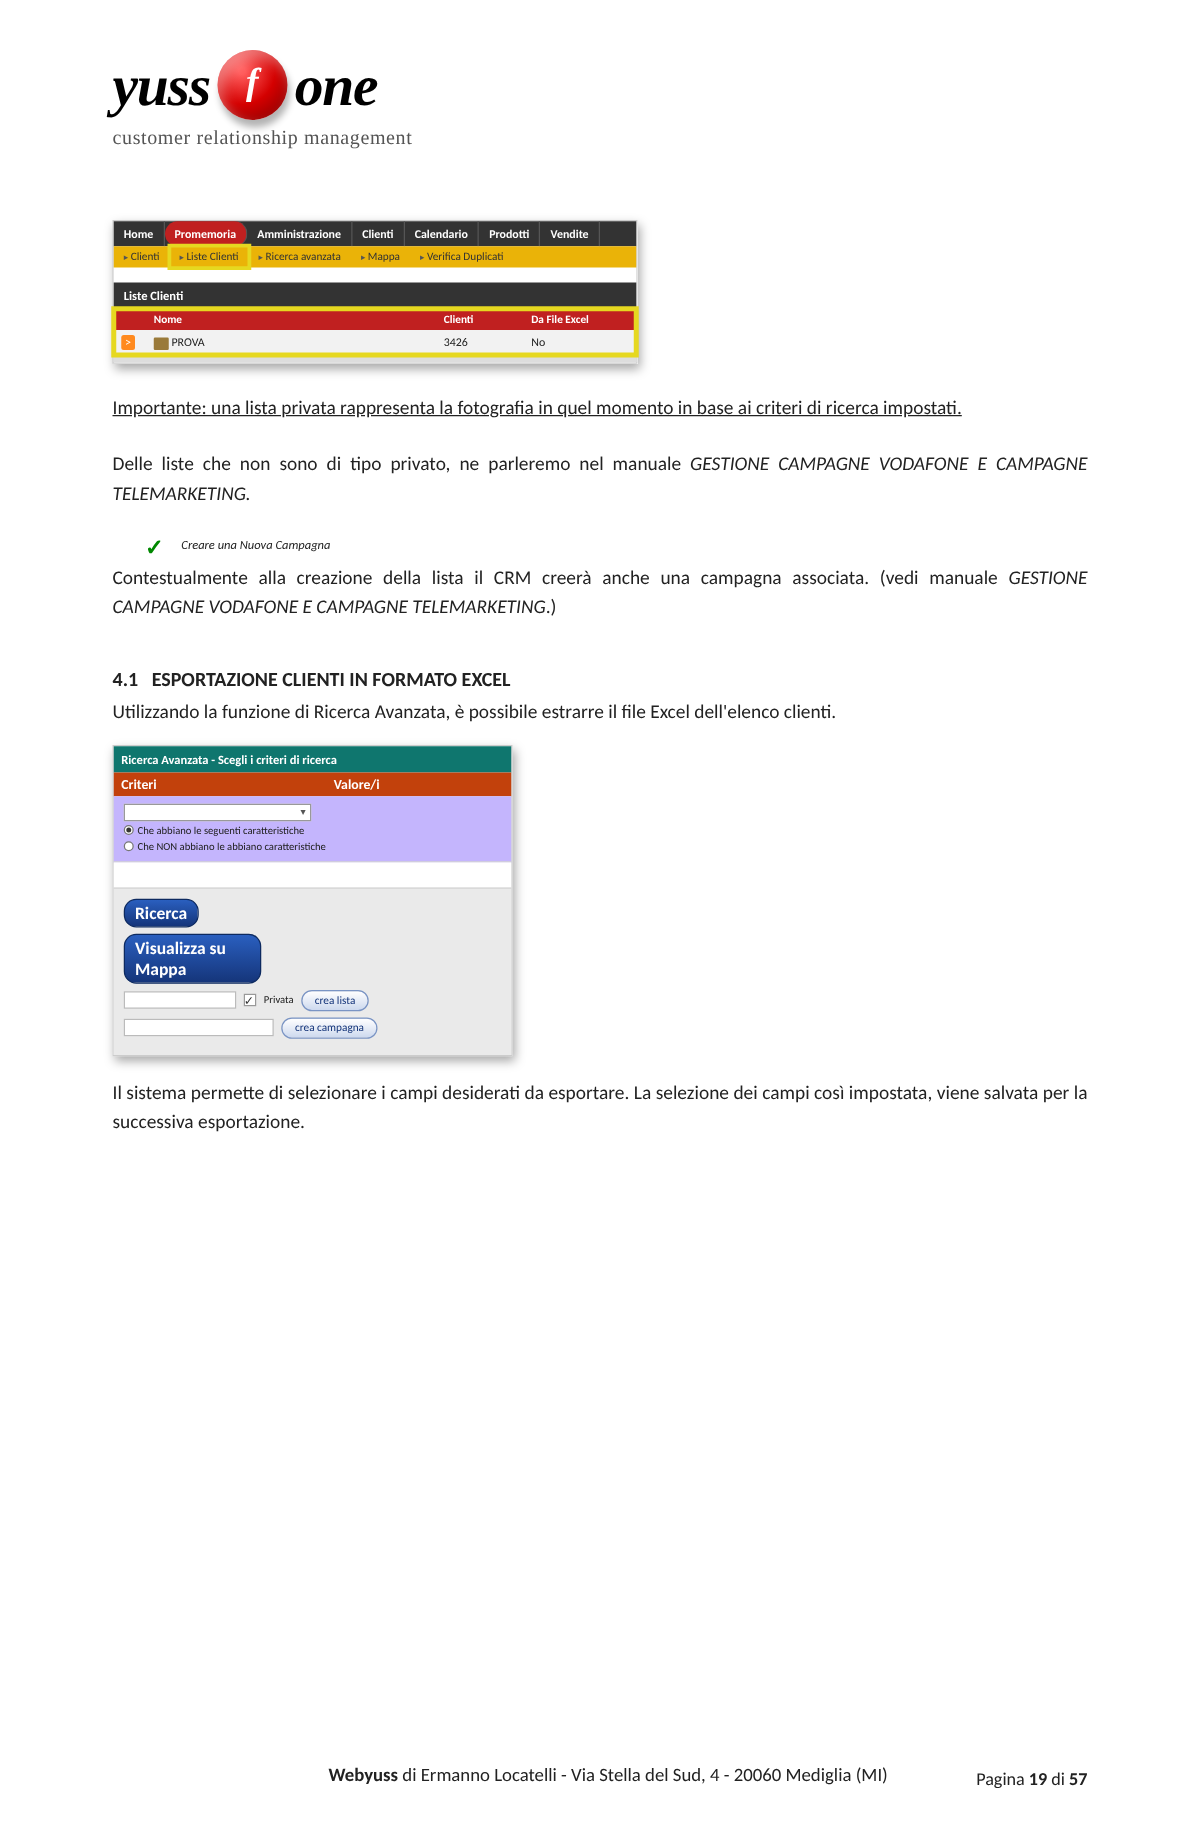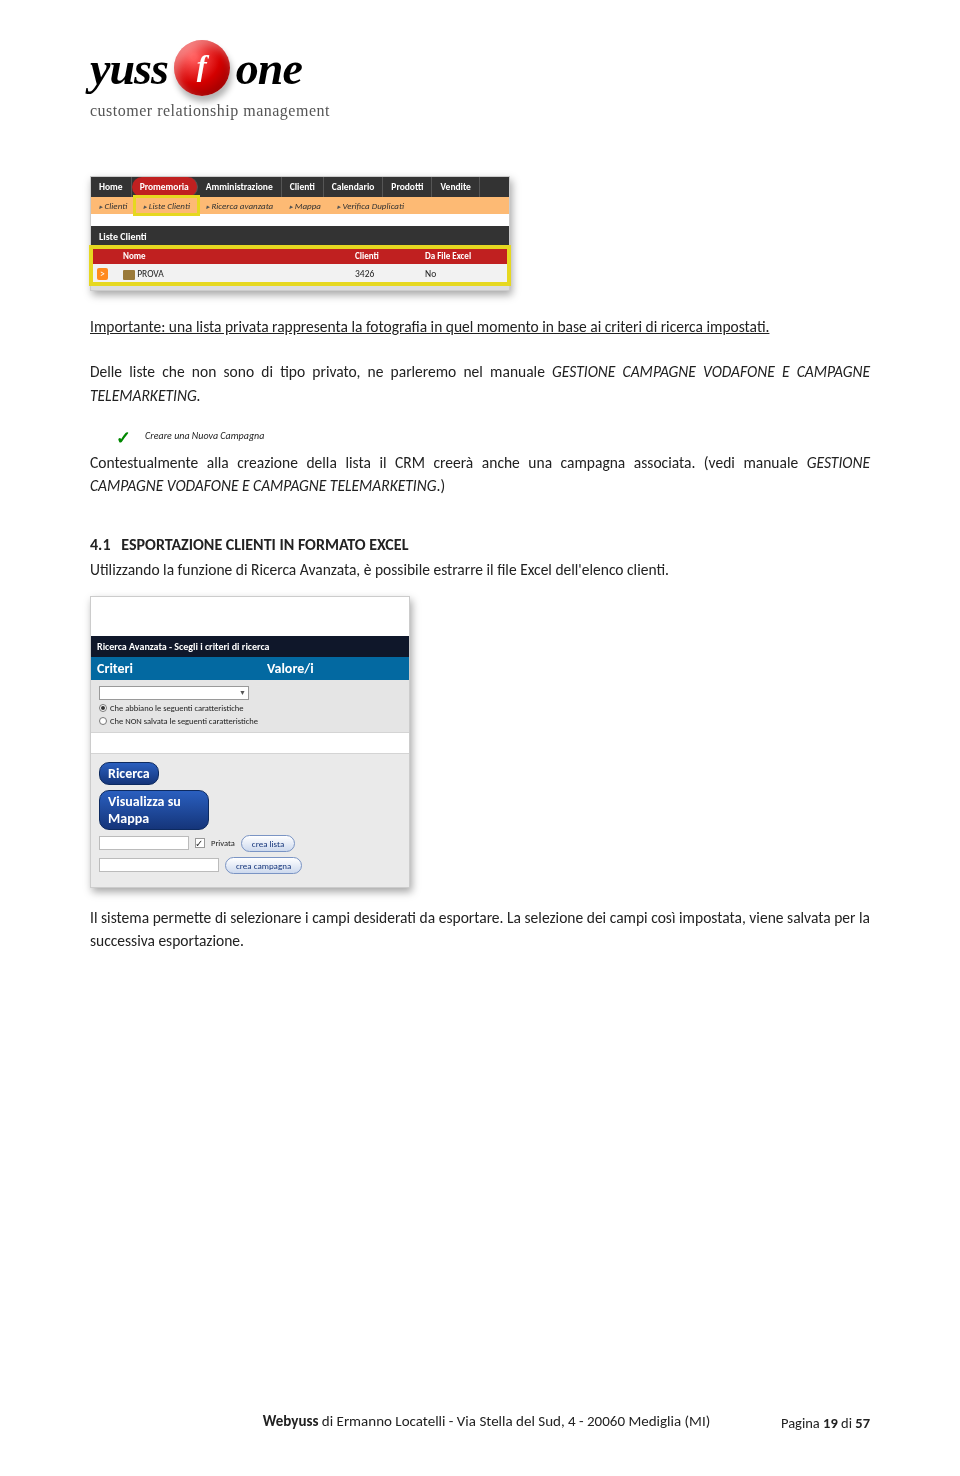--- a/index.html
+++ b/index.html
@@ -64,26 +64,25 @@
     color: #fff;
   }
   .shot1 .nav1 .item {
     padding: 4px 8px;
     border-right: 1px solid #555;
     font-weight: bold;
     font-size: 9.5px;
   }
   .shot1 .nav1 .item.active { background: #c02020; border-radius: 10px; }
   .shot1 .nav2 {
-    background: #fdba74;
+    background: #eab308;
     display: flex;
     font-size: 9px;
     color: #333;
     position: relative;
-    font-style: italic;
   }
   .shot1 .nav2 .item {
     padding: 3px 8px;
   }
   .shot1 .nav2 .item .tri { font-size: 7px; margin-right: 2px; color:#555; }
   .shot1 .nav2 .hl {
     outline: 3px solid #e6d820;
     outline-offset: -1px;
   }
   .shot1 .gap { height: 12px; background: #fff; }
@@ -167,38 +166,37 @@
   .shot2 {
     width: 320px;
     border: 1px solid #ccc;
     box-shadow: 2px 4px 8px rgba(0,0,0,.35);
     font-size: 10px;
     margin: 14px 0 18px 0;
     user-select: none;
     background: #fff;
   }
   .shot2 .titlebar {
-    background: #0f172a;
+    background: #0f766e;
     color: #fff;
     padding: 4px 6px;
     font-weight: bold;
     font-size: 10px;
-    margin-top: 39px;
   }
   .shot2 .subhead {
-    background: #0369a1;
+    background: #c2410c;
     color: #fff;
     display: grid;
     grid-template-columns: 170px 1fr;
-    font-size: 14px;
+    font-size: 11px;
     font-weight: bold;
   }
   .shot2 .subhead div { padding: 3px 6px; }
   .shot2 .filterbox {
-    background: #e5e5e5;
+    background: #c4b5fd;
     padding: 6px 8px;
     font-size: 8.5px;
     color: #222;
     border-bottom: 1px solid #d4d4d4;
   }
   .shot2 .filterbox .select-fake {
     width: 150px; height: 14px;
     background: #fff; border: 1px solid #999;
     display: inline-block;
     position: relative;
@@ -352,21 +350,21 @@
 
 <div class="shot2">
   <div class="titlebar">Ricerca Avanzata - Scegli i criteri di ricerca</div>
   <div class="subhead">
     <div>Criteri</div>
     <div>Valore/i</div>
   </div>
   <div class="filterbox">
     <div><span class="select-fake"></span></div>
     <div class="radio-row"><span class="radio on"></span><span>Che abbiano le seguenti caratteristiche</span></div>
-    <div class="radio-row"><span class="radio"></span><span>Che NON salvata le seguenti caratteristiche</span></div>
+    <div class="radio-row"><span class="radio"></span><span>Che NON abbiano le abbiano caratteristiche</span></div>
   </div>
   <div class="gap"></div>
   <div class="btnarea">
     <span class="pill" style="width:60px">Ricerca</span>
     <span class="pill" style="width:110px">Visualizza su Mappa</span>
     <div class="row" style="justify-content:flex-start;margin-left:0">
       <span class="txtbox" style="width:90px"></span>
       <span class="chk"></span>
       <span style="font-size:8.5px">Privata</span>
       <span class="pill2">crea lista</span>

